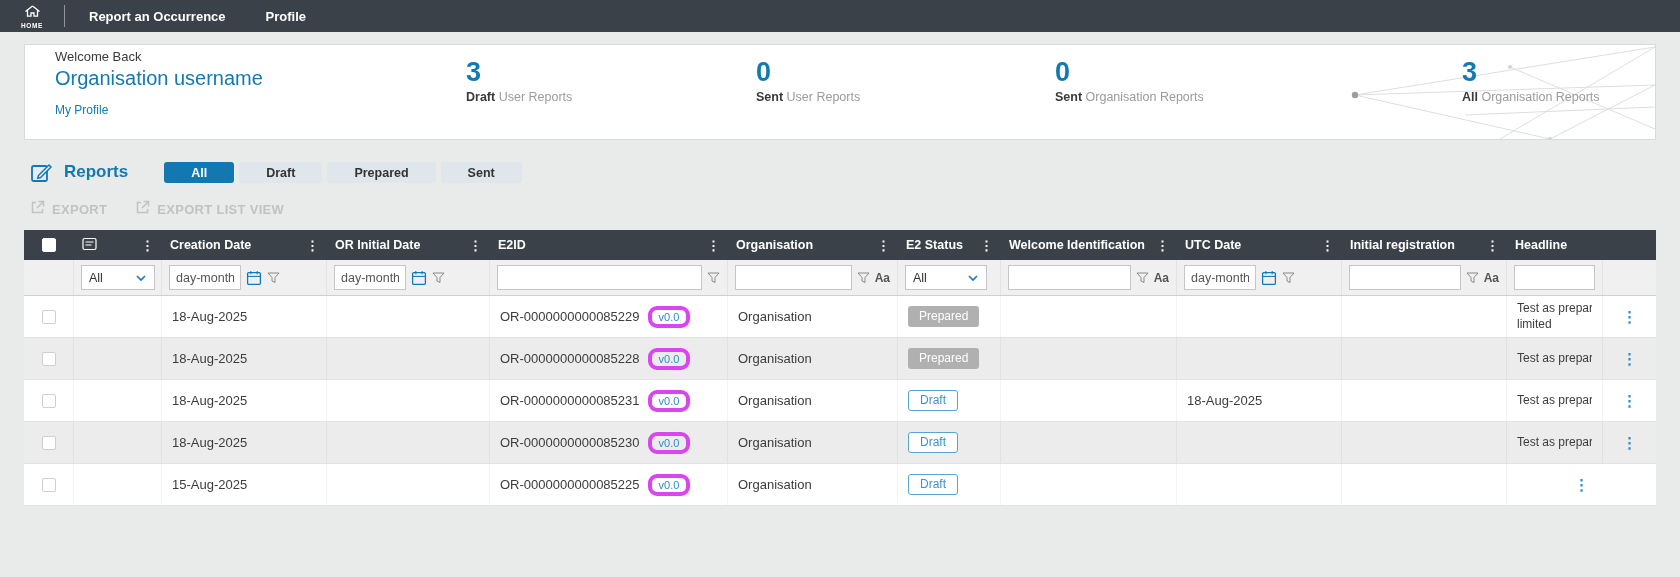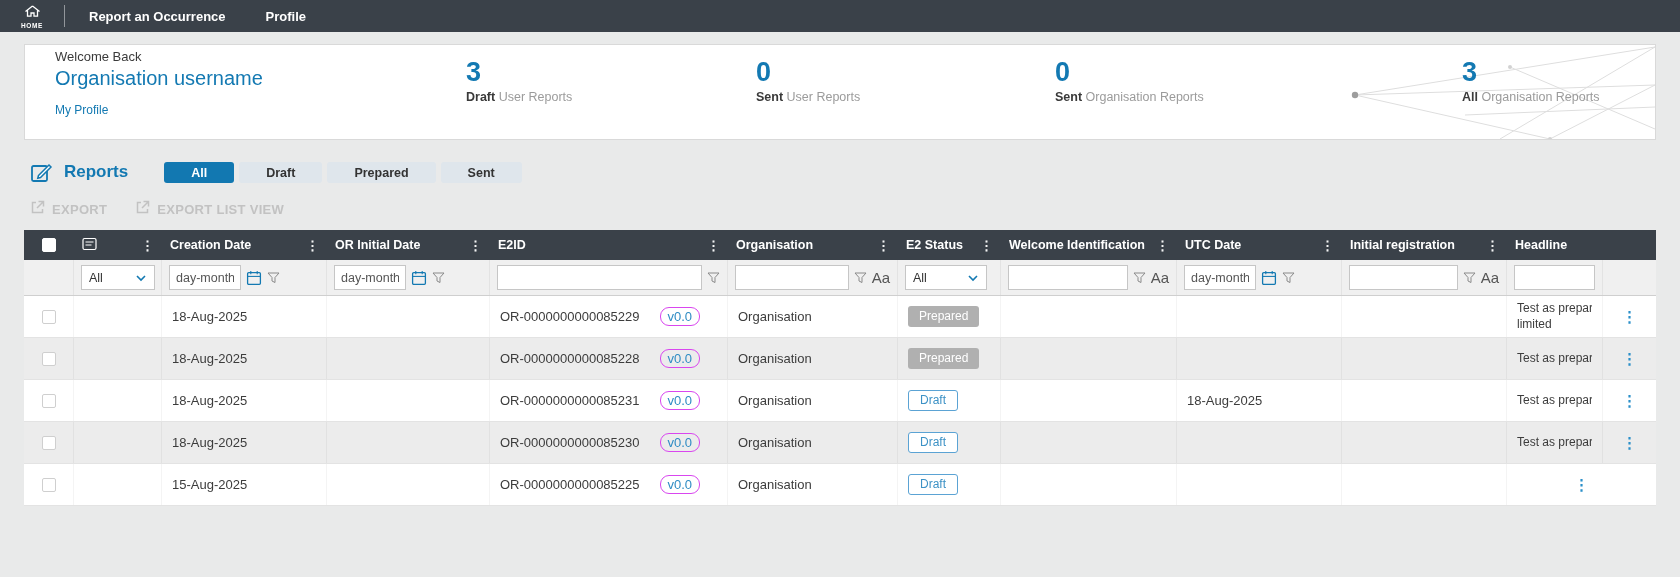--- a/index.html
+++ b/index.html
@@ -41,21 +41,21 @@
   .thead{background:#3a4149;color:#fff;height:30px}
   .th{display:flex;align-items:center;justify-content:space-between;padding:0 8px;font-size:12.5px;font-weight:bold;white-space:nowrap;overflow:hidden}
   .kebab{font-size:13px;font-weight:bold;cursor:pointer;flex:none;margin-left:4px}
   .thead .kebab{color:#fff;opacity:.95}
   .filter-row{background:#f0f0f0;height:36px;border-bottom:1px solid #cfcfcf}
   .fcell{display:flex;align-items:center;gap:5px;padding:0 7px;border-right:1px solid rgba(0,0,0,.05)}
   .finput{height:25px;border:1px solid #c6c6c6;background:#fff;font-size:12.5px;padding:0 6px;font-family:"Liberation Sans",sans-serif;color:#444;min-width:0}
   .finput::placeholder{color:#555}
   .fselect{height:25px;border:1px solid #c6c6c6;background:#fff;display:flex;align-items:center;justify-content:space-between;padding:0 7px;font-size:12.5px;color:#333;width:74px;cursor:pointer;flex:none}
   .icon-btn{display:flex;align-items:center;justify-content:center;cursor:pointer;flex:none}
-  .aa{font-size:15px;color:#555;font-weight:normal;cursor:pointer;flex:none}
+  .aa{font-size:12px;color:#555;font-weight:bold;cursor:pointer;flex:none}
   .row{height:42px;border-bottom:1px solid #e3e3e3;background:#fff}
   .row.alt{background:#ececec}
   .cell{padding:0 10px;font-size:13px;color:#3c3c3c;display:flex;align-items:center;overflow:hidden;border-right:1px solid rgba(0,0,0,.045);white-space:nowrap}
   .tr > :last-child{border-right:none}
 
   .col-check{width:50px;justify-content:center;flex:none}
   .col-icon{width:88px;flex:none}
   .col-cre{width:165px;flex:none}
   .col-ori{width:163px;flex:none}
   .col-e2id{width:238px;flex:none}
@@ -65,21 +65,21 @@
   .col-utc{width:165px;flex:none}
   .col-acr{width:165px;flex:none}
   .col-head{width:96px;flex:none}
   .col-menu{flex:1;justify-content:center}
 
   .cb{width:14px;height:14px;background:#fff;border:1px solid #cfcfcf;border-radius:2px;cursor:pointer;display:inline-block}
   .header-cb{border-color:#fff}
   .badge{font-size:12px;padding:3px 11px;border-radius:3px;line-height:1.2}
   .badge.prepared{background:#b0b0b0;color:#fff}
   .badge.draft{border:1px solid #5ba3d4;color:#3d92c6;background:#fff;padding:2px 11px}
-  .vpill{margin-left:20px;font-size:13px;color:#2f8cc4;border:1px solid #d946ef;border-radius:9px;padding:1px 7px;flex:none;cursor:pointer}
+  .vpill{margin-left:8px;font-size:11px;color:#2f8cc4;border:4px solid #d946ef;border-radius:9px;padding:1px 7px;flex:none;cursor:pointer}
   .row-kebab{color:#2a8fc9;font-size:15px;font-weight:bold;cursor:pointer}
   .headcell{flex-direction:column;justify-content:center;align-items:flex-start}
   .headline{font-size:12px;line-height:1.3;white-space:nowrap;overflow:hidden;max-width:100%}
 </style>
 </head>
 <body>
 
 <div class="navbar">
   <div class="home">
     <span>

